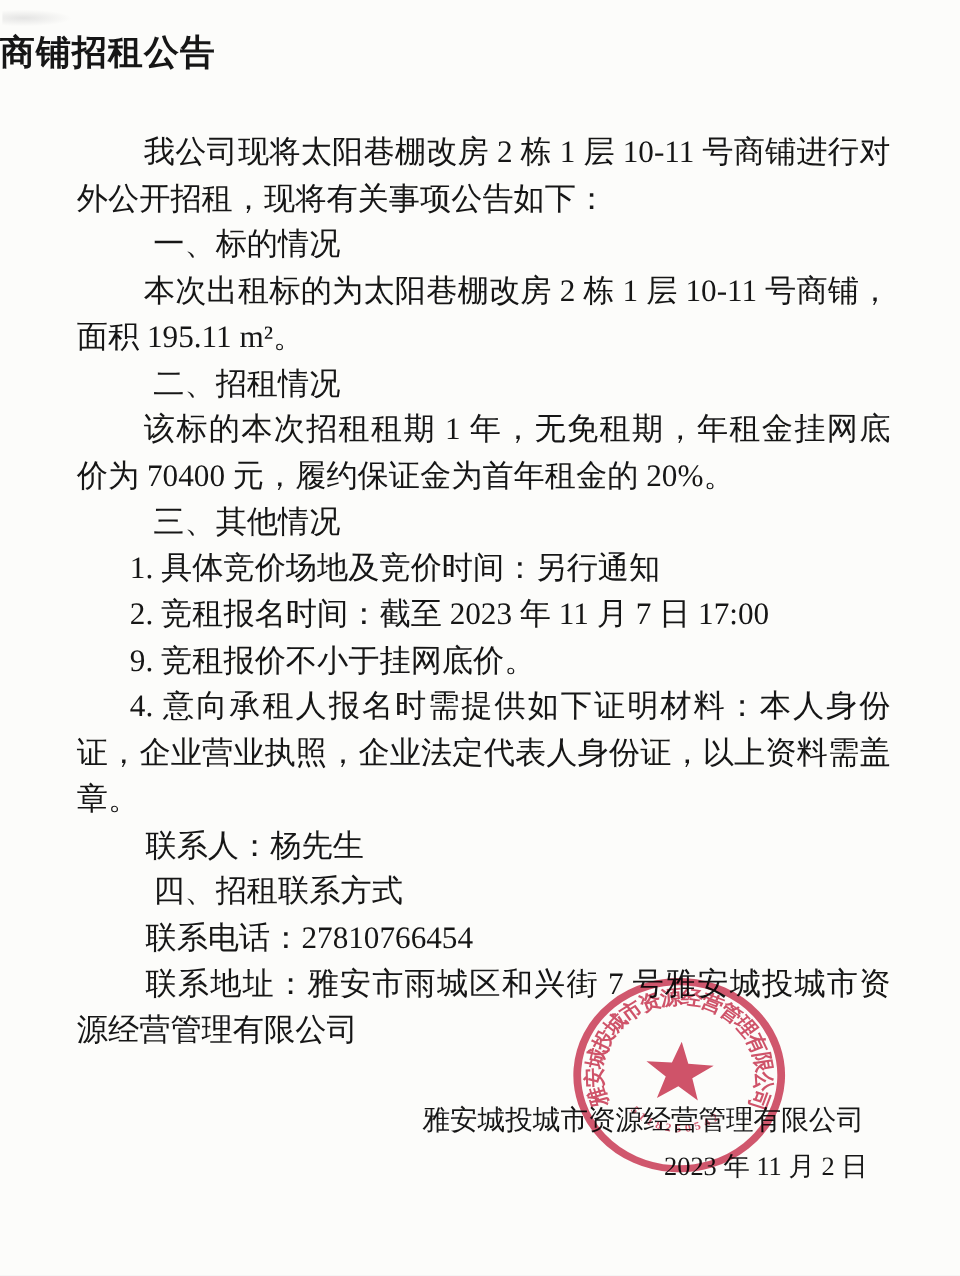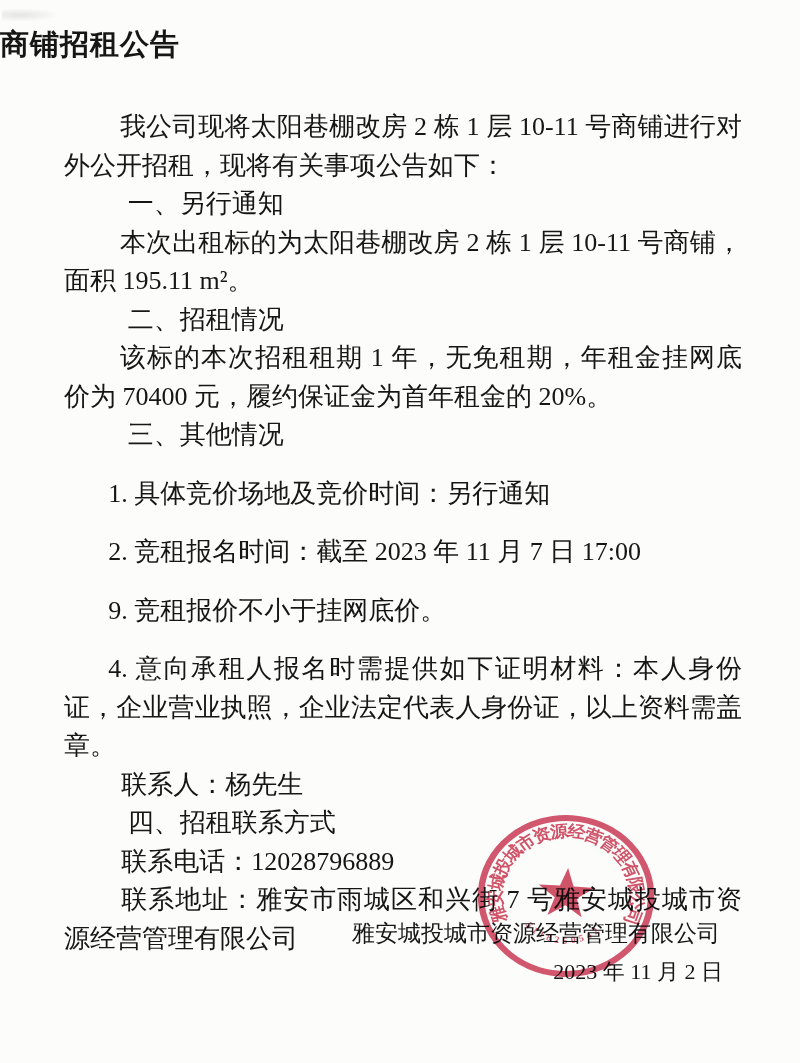--- a/index.html
+++ b/index.html
@@ -34,21 +34,21 @@
     margin: 44px 58px 0 64px;
   }
   .para {
     margin: 0;
     font-size: 26px;
     line-height: 38.5px;
     text-align: justify;
   }
   .t-para    { text-indent: 2.15em; }
   .t-heading { text-indent: 2.45em; }
-  .t-item    { text-indent: 1.7em; margin-top: 20px; }
+  .t-item    { text-indent: 1.7em; }
   .t-contact { text-indent: 2.2em; }
 
   .sign-company {
     position: absolute;
     top: 919px; right: 80px;
     font-size: 23px;
     line-height: 30px;
     white-space: nowrap;
   }
   .sign-date {
@@ -79,32 +79,32 @@
 <body>
 
 <div class="page">
 
   <div class="scan-smudge"></div>
 
   <h1 class="doc-title">商铺招租公告</h1>
 
   <div class="content">
       <p class="para t-para">我公司现将太阳巷棚改房 2 栋 1 层 10-11 号商铺进行对外公开招租，现将有关事项公告如下：</p>
-      <p class="para t-heading">一、另行通知</p>
+      <p class="para t-heading">一、标的情况</p>
       <p class="para t-para">本次出租标的为太阳巷棚改房 2 栋 1 层 10-11 号商铺，面积 195.11 m²。</p>
       <p class="para t-heading">二、招租情况</p>
       <p class="para t-para">该标的本次招租租期 1 年，无免租期，年租金挂网底价为 70400 元，履约保证金为首年租金的 20%。</p>
       <p class="para t-heading">三、其他情况</p>
       <p class="para t-item">1. 具体竞价场地及竞价时间：另行通知</p>
       <p class="para t-item">2. 竞租报名时间：截至 2023 年 11 月 7 日 17:00</p>
       <p class="para t-item">9. 竞租报价不小于挂网底价。</p>
       <p class="para t-item">4. 意向承租人报名时需提供如下证明材料：本人身份证，企业营业执照，企业法定代表人身份证，以上资料需盖章。</p>
       <p class="para t-contact">联系人：杨先生</p>
       <p class="para t-heading">四、招租联系方式</p>
-      <p class="para t-contact">联系电话：12028796889</p>
+      <p class="para t-contact">联系电话：27810766454</p>
       <p class="para t-contact">联系地址：雅安市雨城区和兴街 7 号雅安城投城市资源经营管理有限公司</p>
     </div>
 
   <div class="sign-company">雅安城投城市资源经营管理有限公司</div>
 
   <div class="sign-date">2023 年 11 月 2 日</div>
 
   <div class="seal">
     <svg viewBox="0 0 210 210" xmlns="http://www.w3.org/2000/svg">
       <defs>

